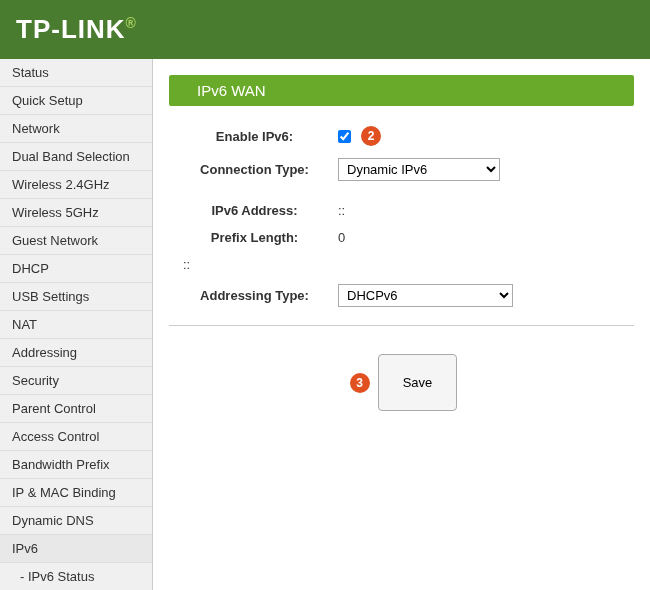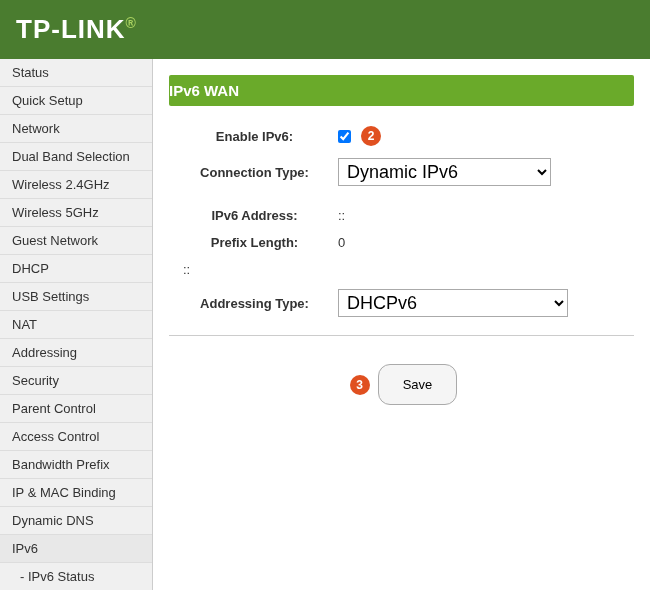--- a/index.html
+++ b/index.html
@@ -55,22 +55,22 @@
       padding: 0;
       overflow-y: auto;
       background: #fff;
     }
 
     
     .section-title {
       background: #6aaa2a;
       color: white;
       font-size: 15px;
-      font-weight: bold;
-      padding: 7px 0;
+      font-weight: normal;
+      padding: 7px 28px;
       margin: 16px 16px 20px 16px;
       border-radius: 2px;
     }
 
     
     .form-area {
       padding: 0 30px;
     }
     .form-row {
       display: flex;
@@ -84,21 +84,21 @@
       color: #333;
       font-weight: bold;
       font-size: 13px;
     }
     .form-value {
       color: #333;
       font-size: 13px;
     }
     .form-select {
       padding: 2px 4px;
-      font-size: 18px;
+      font-size: 13px;
       border: 1px solid #aaa;
       background: white;
       min-width: 120px;
     }
     .checkbox-wrapper {
       display: flex;
       align-items: center;
       gap: 6px;
     }
     .circle-badge {
@@ -124,26 +124,26 @@
 
     
     .save-area {
       display: flex;
       justify-content: center;
       padding: 10px;
       align-items: center;
       gap: 8px;
     }
     .save-btn {
-      padding: 12px 24px;
+      padding: 20px 24px;
       background: #f5f5f5;
       border: 1px solid #aaa;
       cursor: pointer;
       font-size: 13px;
-      border-radius: 12px;
+      border-radius: 4px;
     }
 
     
     .form-group-gap { height: 10px; }
   </style>
 </head>
 <body>
 
 <div id="header">
   <div id="logo">TP-LINK<sup style="font-size:14px; color:#a8d060;">®</sup></div>

